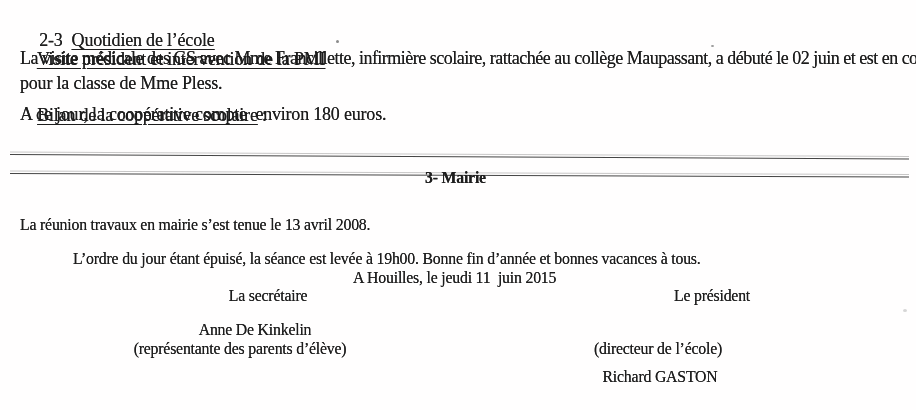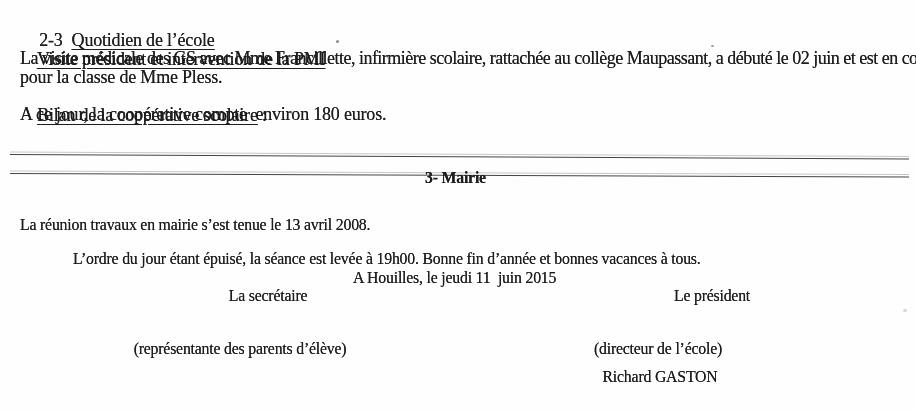--- a/index.html
+++ b/index.html
@@ -60,21 +60,21 @@
   <div class="line fs-top" style="left:22px; top:10px;">
     <span class="num-gap">2-3</span><span class="u">Quotidien de l’école</span>
   </div>
 
   <div class="line fs-top" style="left:20px; top:29px;">
     <span class="u">Visite président et intervention de la PMI</span>
   </div>
 
   <div class="line fs-top tight" style="left:20px; top:48px;">La visite médicale des GS avec Mme Francillette, infirmière scolaire, rattachée au collège Maupassant, a débuté le 02 juin et est en cours</div>
 
-  <div class="line fs-top" style="left:20px; top:67px;">pour la classe de Mme Pless.</div>
+  <div class="line fs-top" style="left:20px; top:73px;">pour la classe de Mme Pless.</div>
 
   <div class="line fs-top" style="left:20px; top:85px;">
     <span class="u">Bilan de la coopérative scolaire</span><span> :</span>
   </div>
 
   <div class="line fs-top" style="left:20px; top:104px;">A ce jour, la coopérative compte  environ 180 euros.</div>
 
   <div class="dot" id="dot-1"></div>
   <div class="dot" id="dot-2"></div>
   <div class="dot" id="dot-3"></div>
@@ -84,19 +84,20 @@
 
   <div class="line fs-mid bold" style="left:425px; top:169px;">3- Mairie</div>
 
 
   <div class="line fs-mid" style="left:20px; top:216px;">La réunion travaux en mairie s’est tenue le 13 avril 2008.</div>
 
   <div class="line fs-mid" style="left:73px; top:250px;">L’ordre du jour étant épuisé, la séance est levée à 19h00. Bonne fin d’année et bonnes vacances à tous.</div>
   <div class="line fs-mid" style="left:353px; top:269px;">A Houilles, le jeudi 11  juin 2015</div>
 
   <div class="line fs-mid centered" style="left:268px; top:287px;">La secrétaire</div>
+  <div class="line fs-mid centered" style="left:255px; top:321px;">Anne De Kinkelin</div>
   <div class="line fs-mid centered" style="left:240px; top:340px;">(représentante des parents d’élève)</div>
 
   <div class="line fs-mid centered" style="left:680px; top:287px;margin-left:32px;">Le président</div>
   <div class="line fs-mid centered" style="left:660px; top:321px;margin-top:47px;">Richard GASTON</div>
   <div class="line fs-mid centered" style="left:658px; top:340px;">(directeur de l’école)</div>
 
 </div>
 
 </body></html>

